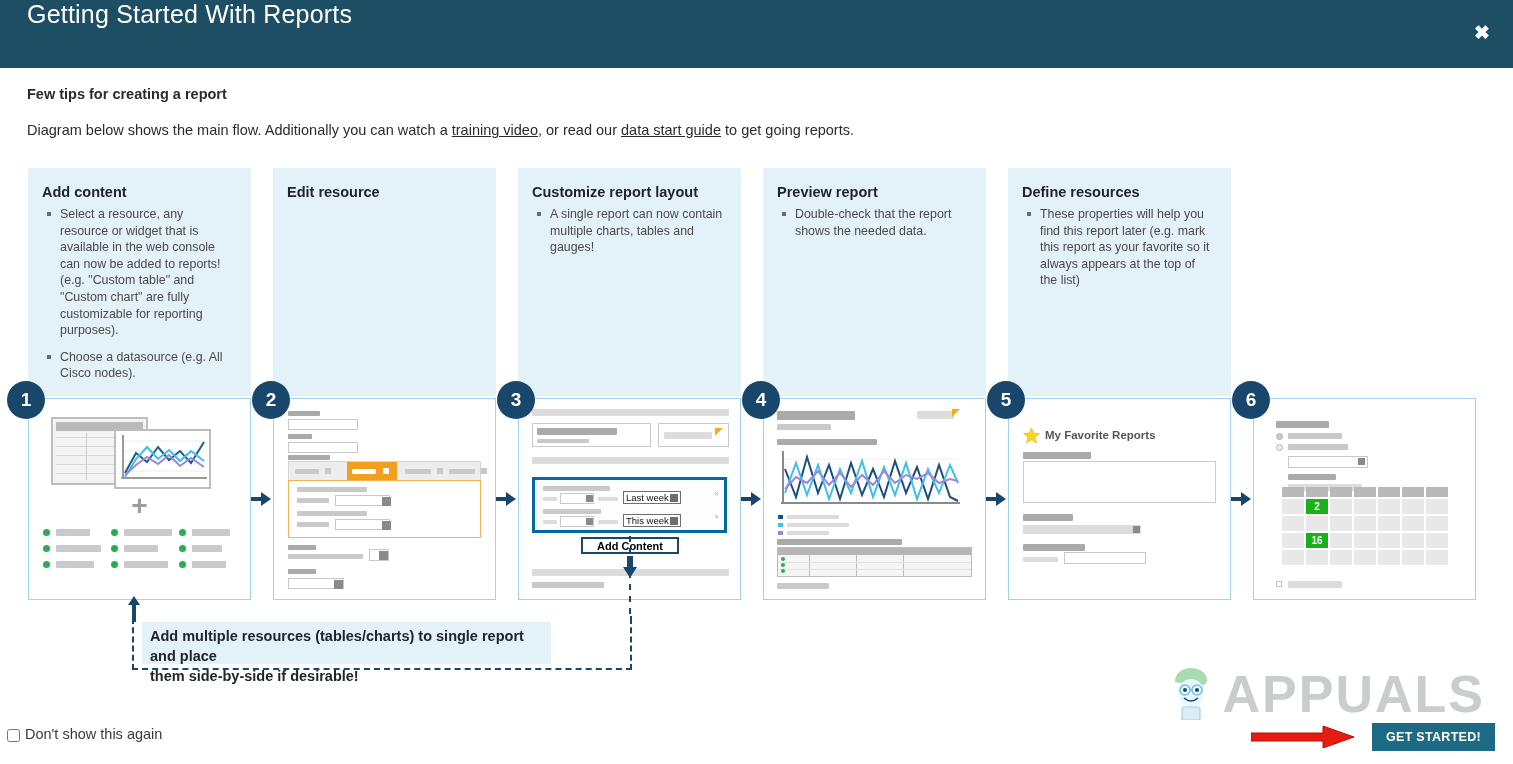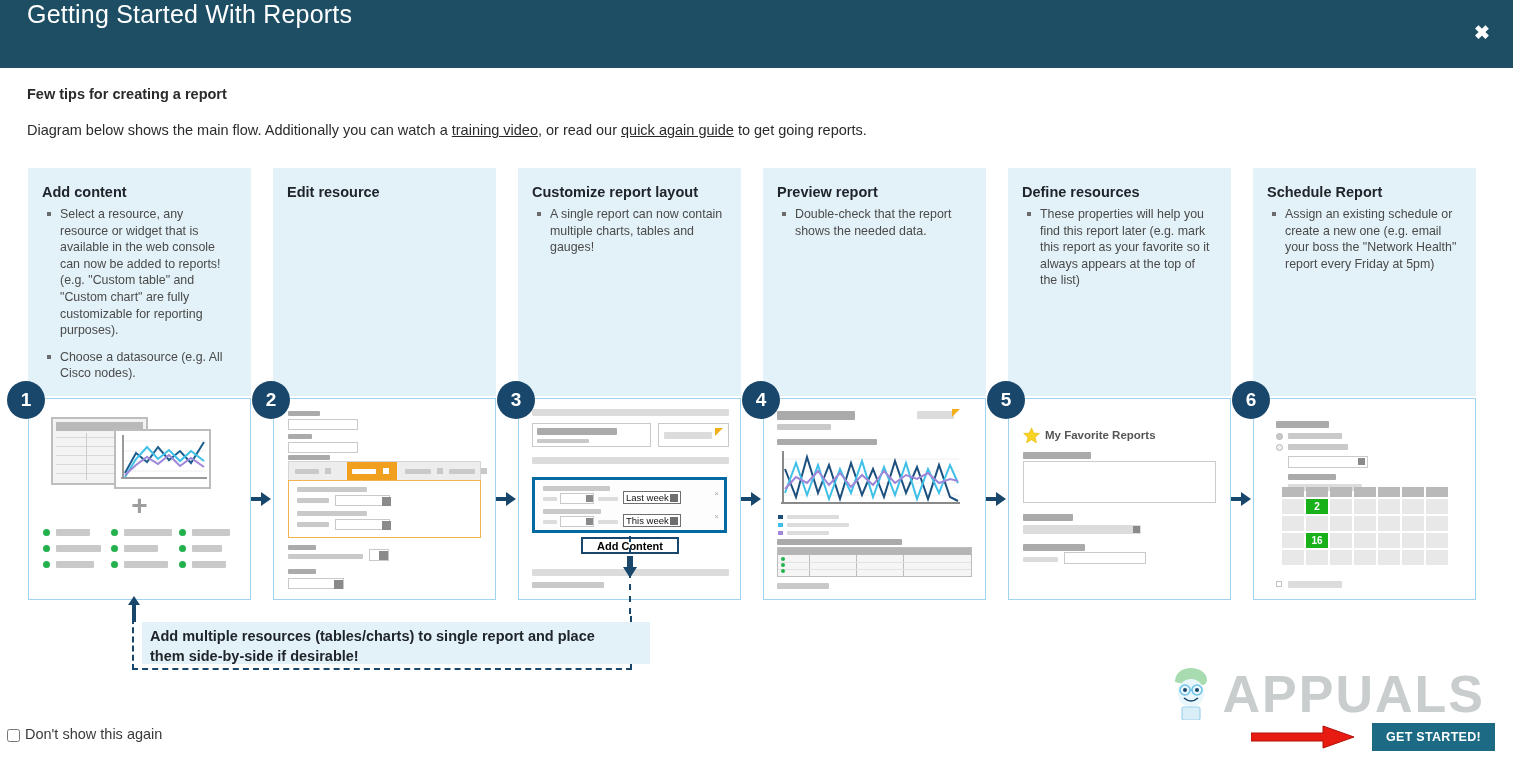--- a/index.html
+++ b/index.html
@@ -176,21 +176,21 @@
     border: 2px dashed #19476b;
     border-top: none;
   }
   .callout-dash:before {
     content:""; position:absolute; left:-2px; top:-2px; width:2px; height:4px; background:#19476b;
   }
   .callout-dash:after {
     content:""; position:absolute; right:-2px; top:-2px; width:2px; height:4px; background:#19476b;
   }
   .callout-inner {
-    position: absolute; left: 10px; top: 4px; width: 508px; height: 42px;
+    position: absolute; left: 10px; top: 4px; width: 409px; height: 42px;
     background: #e3f2f8;
     padding: 4px 8px;
     font-size: 14.5px; font-weight: bold; color: #20252b; line-height: 20px;
   }
   .callout-up-arrow {
     position:absolute; left: -5px; top: -22px; width: 14px; height: 26px;
   }
 
   
   .dont-show {
@@ -223,21 +223,21 @@
 </head>
 <body>
 
 <div class="modal-header">
   <div class="modal-title">Getting Started With Reports</div>
   <div class="close-btn">✖</div>
 </div>
 
 <div class="tips-heading">Few tips for creating a report</div>
 <div class="intro-line">
-  <span>Diagram below shows the main flow. Additionally you can watch a </span><a>training video</a><span>, or read our </span><a>quick again guide</a><span> to get going reports.</span>
+  <span>Diagram below shows the main flow. Additionally you can watch a </span><a>training video</a><span>, or read our </span><a>data start guide</a><span> to get going reports.</span>
 </div>
 
 <div class="steps-row">
 
   <div class="step-col">
     <h3>Add content</h3>
     <ul>
       <li>Select a resource, any resource or widget that is available in the web console can now be added to reports! (e.g. "Custom table" and "Custom chart" are fully customizable for reporting purposes).</li>
       <li>Choose a datasource (e.g. All Cisco nodes).</li>
     </ul>
@@ -261,26 +261,20 @@
     </ul>
   </div>
 
   <div class="step-col">
     <h3>Define resources</h3>
     <ul>
       <li>These properties will help you find this report later (e.g. mark this report as your favorite so it always appears at the top of the list)</li>
     </ul>
   </div>
 
-  <div class="step-col">
-    <h3>Schedule Report</h3>
-    <ul>
-      <li>Assign an existing schedule or create a new one (e.g. email your boss the "Network Health" report every Friday at 5pm)</li>
-    </ul>
-  </div>
 </div>
 
 <div class="panels-row">
 
   <div class="panel">
     <div class="badge">1</div>
     <div class="p1-table">
       <div class="hdr"></div>
       <div class="rl" style="top:18px"></div>
         <div class="rl" style="top:27px"></div>

